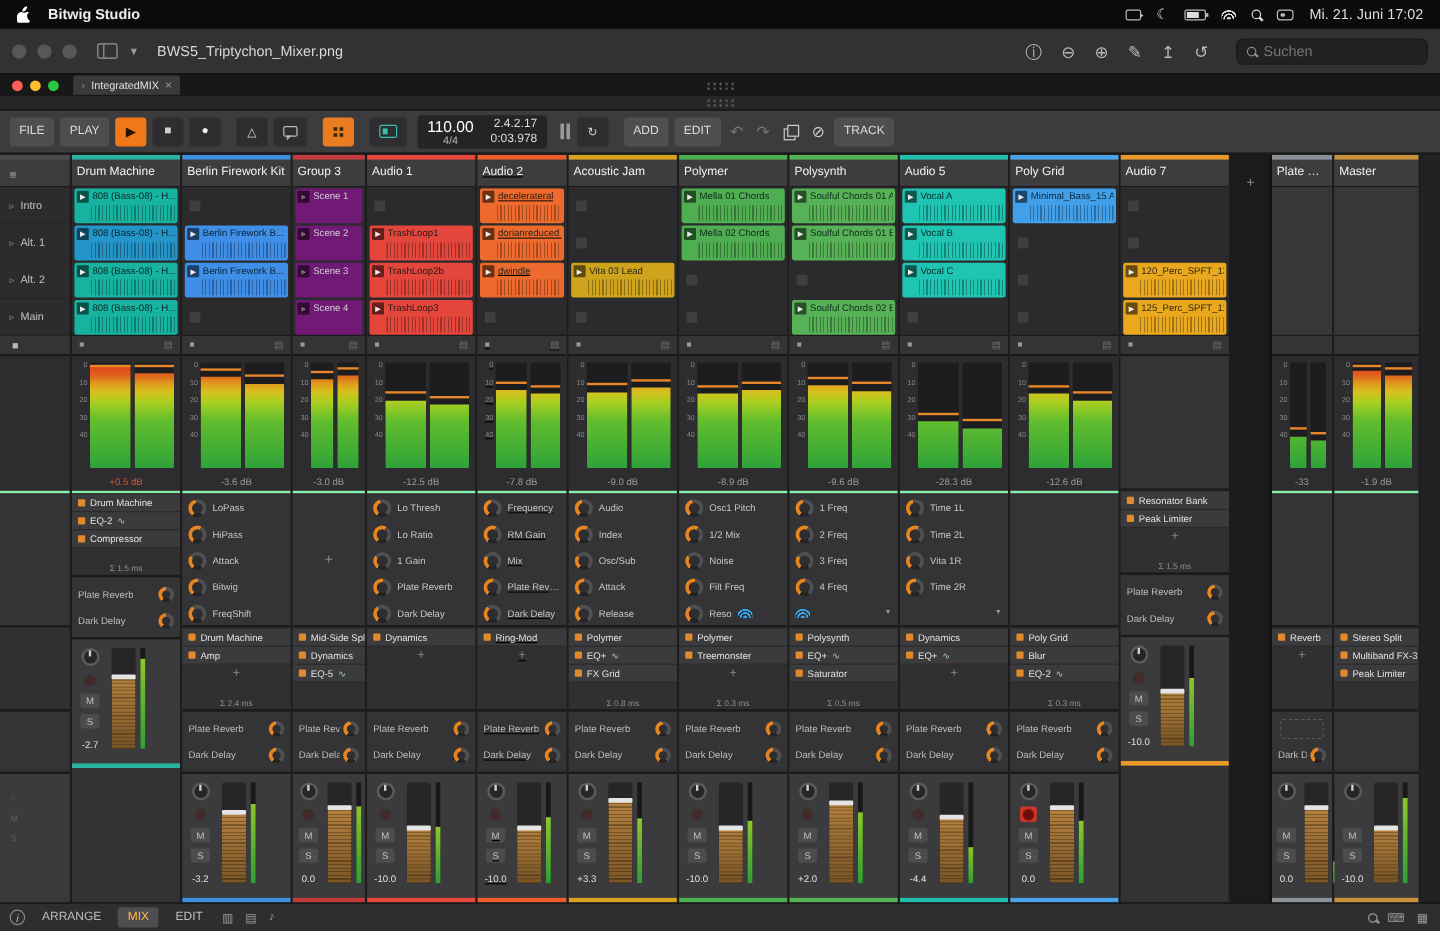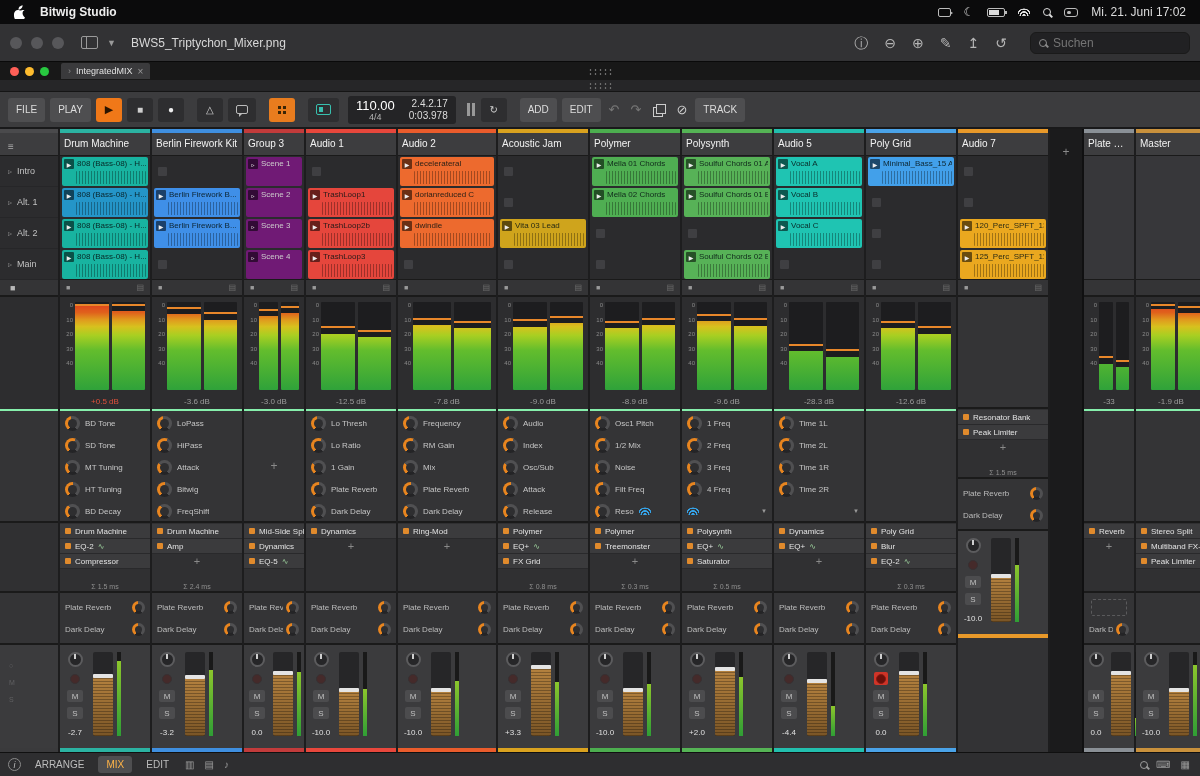--- a/index.html
+++ b/index.html
@@ -349,42 +349,20 @@
               <div class="mfill" style="height: 97%;"></div>
               <div class="peak" style="bottom: 96%;"></div>
             </div>
         <div class="bar">
               <div class="mfill" style="height: 90%;"></div>
               <div class="peak" style="bottom: 96%;"></div>
             </div>
       </div>
       <div class="db hot">+0.5 dB</div>
     </div>
-    <div class="knobs">
-          <div class="krow">
-            <span class="knob"></span>
-            <span class="klbl">BD Tone</span>
-          </div>
-          <div class="krow">
-            <span class="knob"></span>
-            <span class="klbl">SD Tone</span>
-          </div>
-          <div class="krow">
-            <span class="knob"></span>
-            <span class="klbl">MT Tuning</span>
-          </div>
-          <div class="krow">
-            <span class="knob"></span>
-            <span class="klbl">HT Tuning</span>
-          </div>
-          <div class="krow">
-            <span class="knob"></span>
-            <span class="klbl">BD Decay</span>
-          </div>
-        </div>
     <div class="devices">
           <div class="drow">
             <span class="ddot"></span>
             <span>Drum Machine</span>
           </div>
           <div class="drow">
             <span class="ddot"></span>
             <span>EQ-2</span>
             <span class="eqc">∿</span>
           </div>
@@ -749,21 +727,21 @@
       <div class="ftrack">
         <div class="ffill" style="height: 55%;"></div>
         <div class="fhandle" style="bottom: calc(55% - 2px);"></div>
       </div>
       <div class="fmeter">
             <div class="fmfill" style="height: 56%;"></div>
           </div>
     </div>
     <div class="cstrip"></div>
   </div>
-      <div class="channel" style="width: 100px; --cc: #ea5c2c;">
+      <div class="channel" style="width: 76px; text-decoration: underline; --cc: #ea5c2c;">
     <div class="hdr">
       <div class="strip"></div>
       <div class="nm">Audio 2</div>
     </div>
     <div class="clips">
           <div class="slot">
             <div class="clip" style="background: rgb(237, 106, 46);">
               <span class="pb">▶</span>
               <span class="clbl">decelerateral</span>
               <span class="wave"></span>
@@ -1283,21 +1261,21 @@
           <div class="krow">
             <span class="knob"></span>
             <span class="klbl">Time 1L</span>
           </div>
           <div class="krow">
             <span class="knob"></span>
             <span class="klbl">Time 2L</span>
           </div>
           <div class="krow">
             <span class="knob"></span>
-            <span class="klbl">Time 1R</span>
+            <span class="klbl">Vita 1R</span>
           </div>
           <div class="krow">
             <span class="knob"></span>
             <span class="klbl">Time 2R</span>
           </div>
           <div class="krow">
             <span class="caret">▼</span>
           </div>
         </div>
     <div class="devices">

